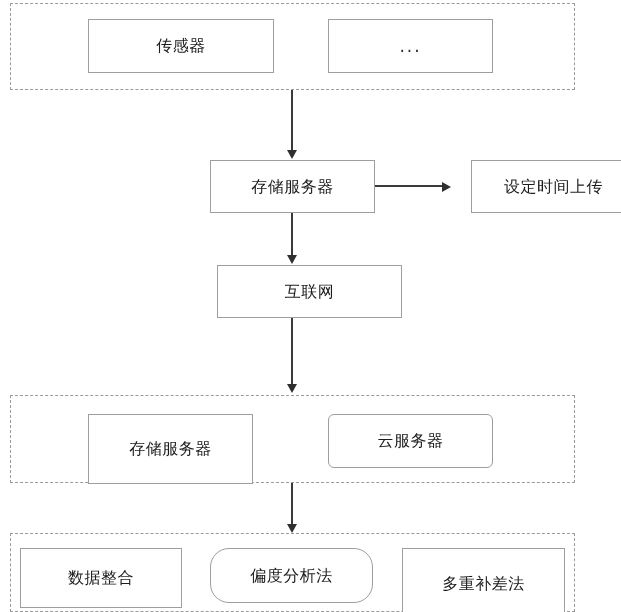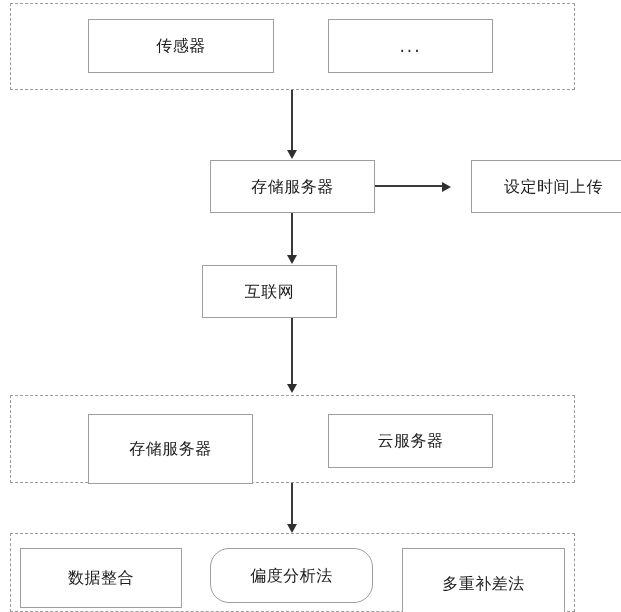--- a/index.html
+++ b/index.html
@@ -89,34 +89,34 @@
   <div class="node" style="left:451px; top:160px; width:165px; height:53px;margin-left:20px;">
     <span>设定时间上传</span>
   </div>
 
   <div class="edge h" style="left:375px; top:185.4px; width:68px;"></div>
   <div class="arrowhead right" style="left:442px; top:181.5px;"></div>
 
   <div class="edge v" style="left:291.2px; top:213px; height:43px;"></div>
   <div class="arrowhead down" style="left:287px; top:255px;"></div>
 
-  <div class="node" style="left:202px; top:265px; width:135px; height:53px;">
+  <div class="node" style="left:217px; top:265px; width:185px; height:53px;">
     <span>互联网</span>
   </div>
 
   <div class="edge v" style="left:291.2px; top:318px; height:67px;"></div>
   <div class="arrowhead down" style="left:287px; top:384px;"></div>
 
   <div class="group" style="left:10px; top:395px; width:565px; height:88px;"></div>
 
   <div class="node" style="left:88px; top:414px; width:165px; height:70px;">
     <span>存储服务器</span>
   </div>
 
-  <div class="node" style="left:328px; top:414px; width:165px; height:54px;">
+  <div class="node" style="left:328px; top:414px; width:165px; height:54px;border-radius:6px;">
     <span>云服务器</span>
   </div>
 
   <div class="edge v" style="left:291.2px; top:483px; height:42px;"></div>
   <div class="arrowhead down" style="left:287px; top:524px;"></div>
 
   <div class="group" style="left:10px; top:533px; width:565px; height:79px;"></div>
 
   <div class="node" style="left:20px; top:548px; width:162px; height:60px;">
     <span>数据整合</span>

